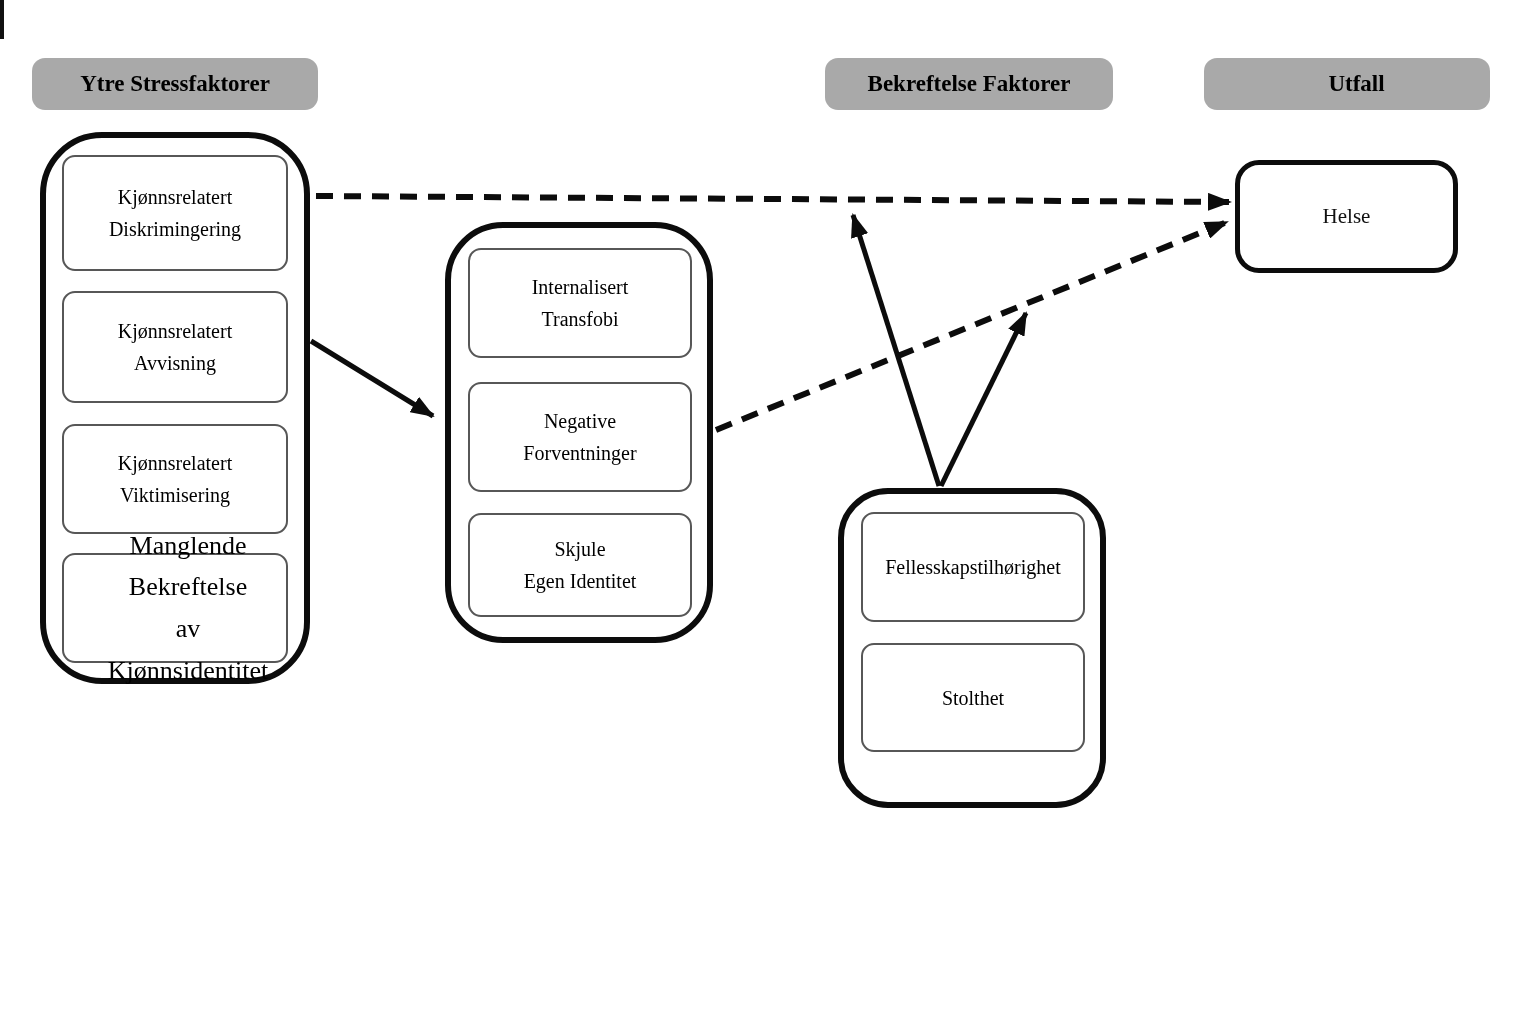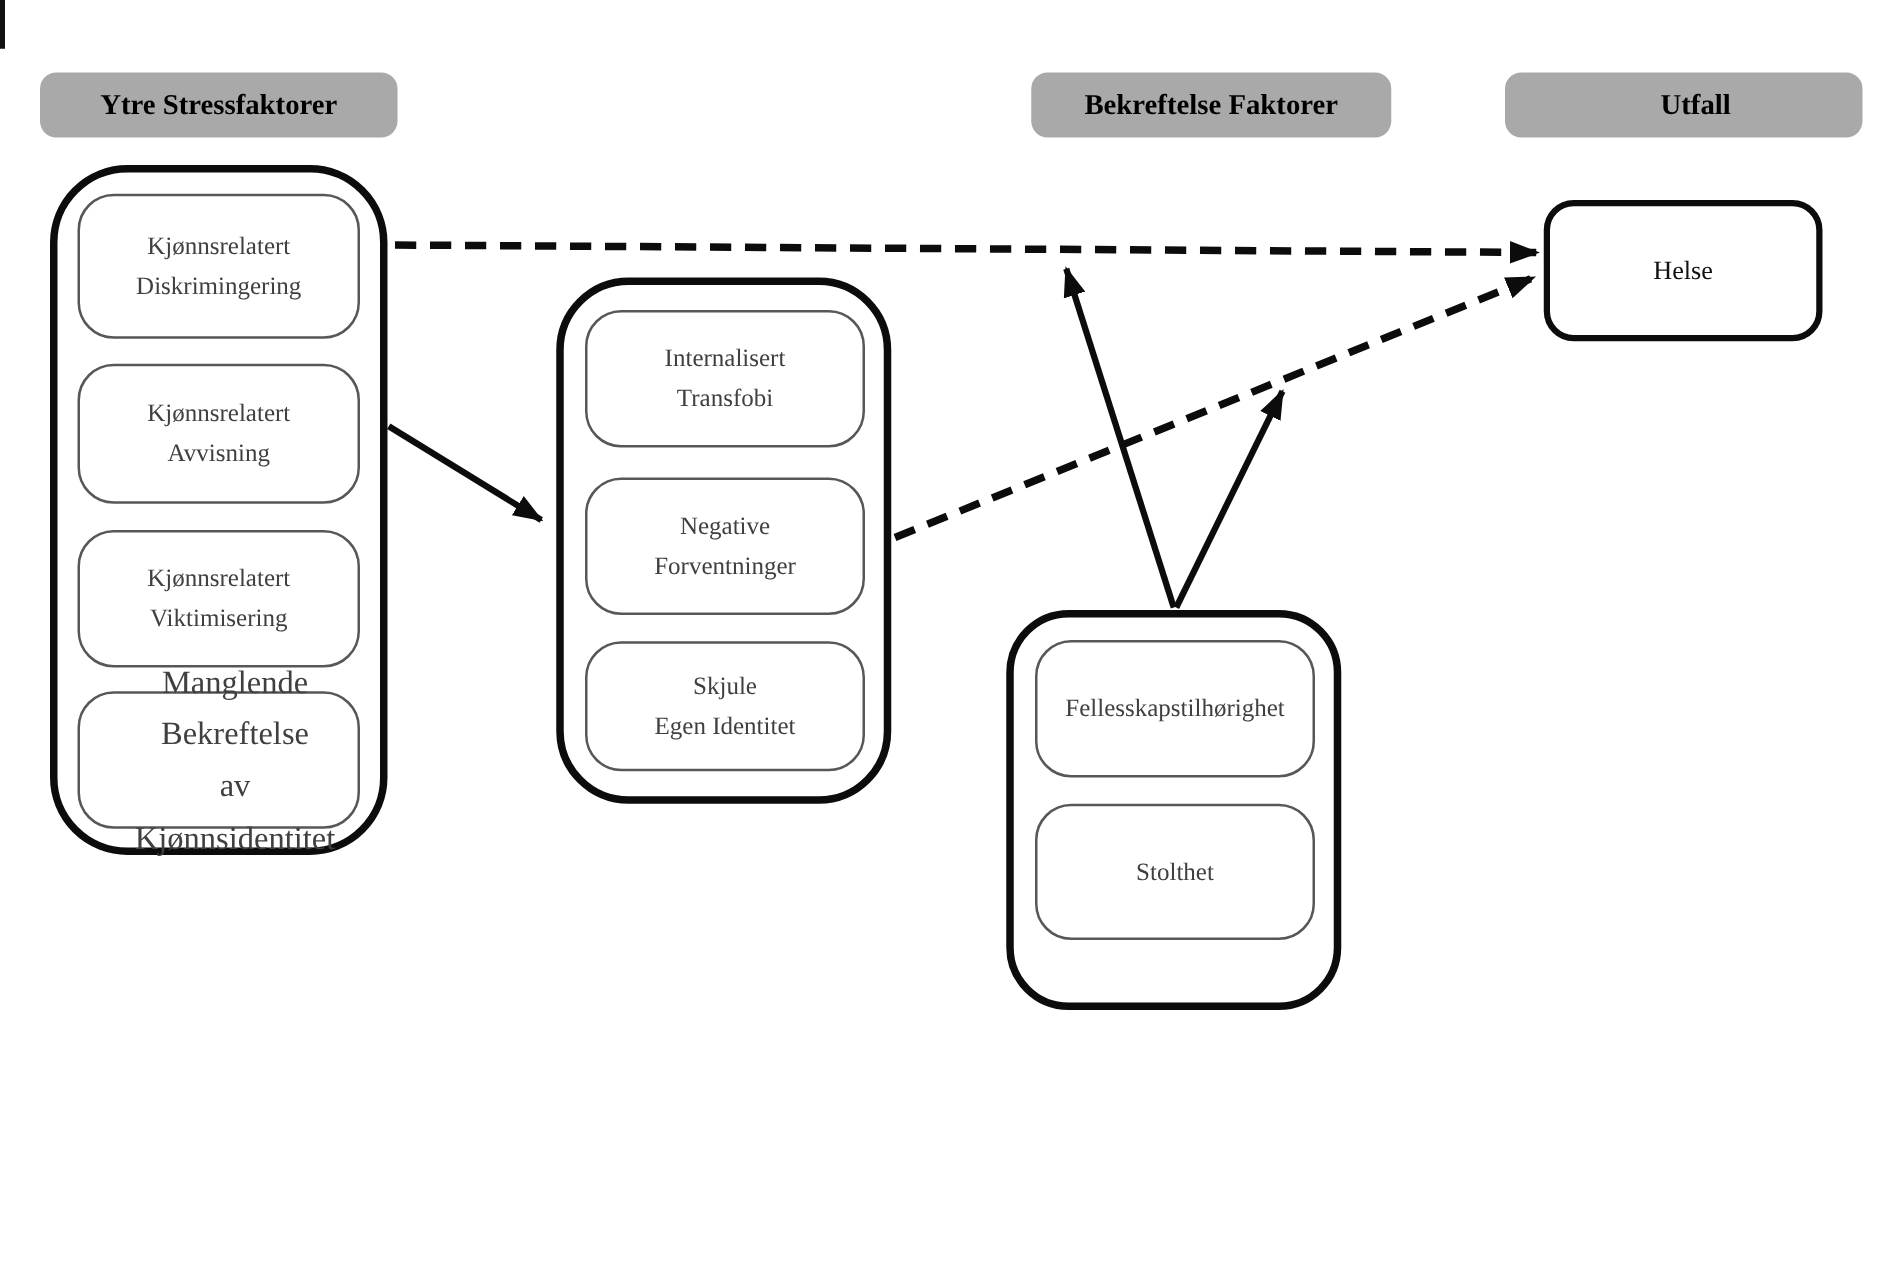--- a/index.html
+++ b/index.html
@@ -26,33 +26,33 @@
     box-sizing: border-box;
   }
   .group {
     position: absolute;
     background: #ffffff;
     border: 6px solid #0c0c0c;
     box-sizing: border-box;
   }
   .group.ytre  { left: 40px;  top: 132px; width: 270px; height: 552px; border-radius: 62px; }
   .group.indre { left: 445px; top: 222px; width: 268px; height: 421px; border-radius: 58px; }
-  .group.besk  { left: 805px; top: 488px; width: 268px; height: 320px; border-radius: 50px; }
+  .group.besk  { left: 838px; top: 488px; width: 268px; height: 320px; border-radius: 50px; }
   .node {
     position: absolute;
     background: #ffffff;
     border: 2px solid #575757;
-    border-radius: 29px;
+    border-radius: 13px;
     display: flex;
     align-items: center;
     justify-content: center;
     text-align: center;
     font-size: 20px;
     line-height: 1.6;
-    color: #404040;
+    color: #000000;
     white-space: pre-line;
     box-sizing: border-box;
     padding: 2px 6px;
   }
   .outcome-node {
     position: absolute;
     left: 1235px; top: 160px; width: 223px; height: 113px;
     background: #ffffff;
     border: 5px solid #0c0c0c;
     border-radius: 24px;

